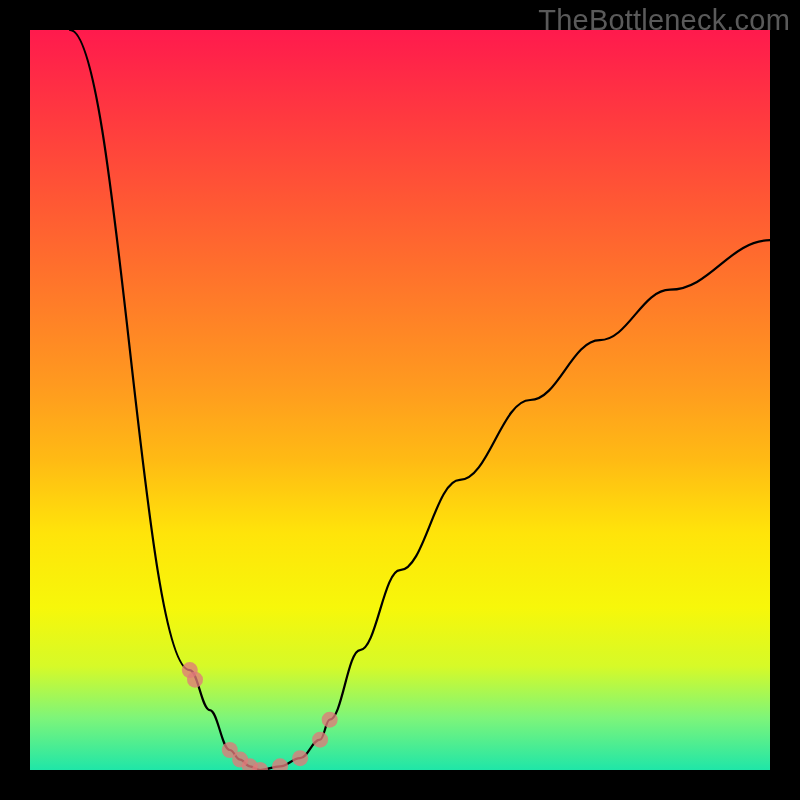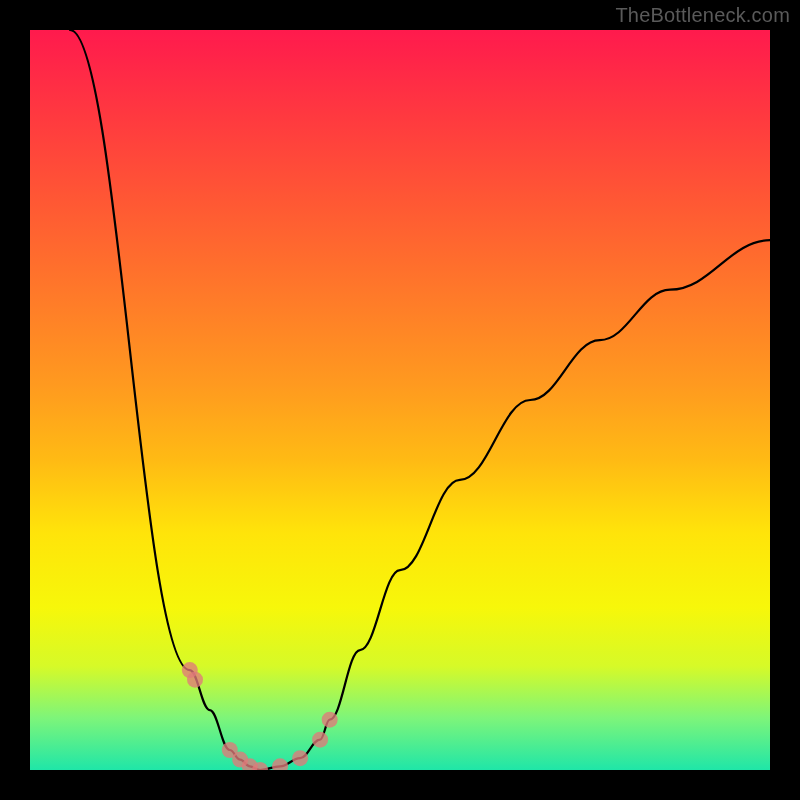--- a/index.html
+++ b/index.html
@@ -37,21 +37,21 @@
       #d6fa28 86%,
       #7df57a 93%,
       #1fe6a8 100%
     );
   }
   .watermark {
     position: absolute;
     top: 4px;
     right: 10px;
     color: #5a5a5a;
-    font-size: 20px;
+    font-size: 29px;
     font-weight: 500;
     letter-spacing: 0.2px;
     user-select: none;
   }
   svg.curve {
     position: absolute;
     left: 0;
     top: 0;
     width: 740px;
     height: 740px;

